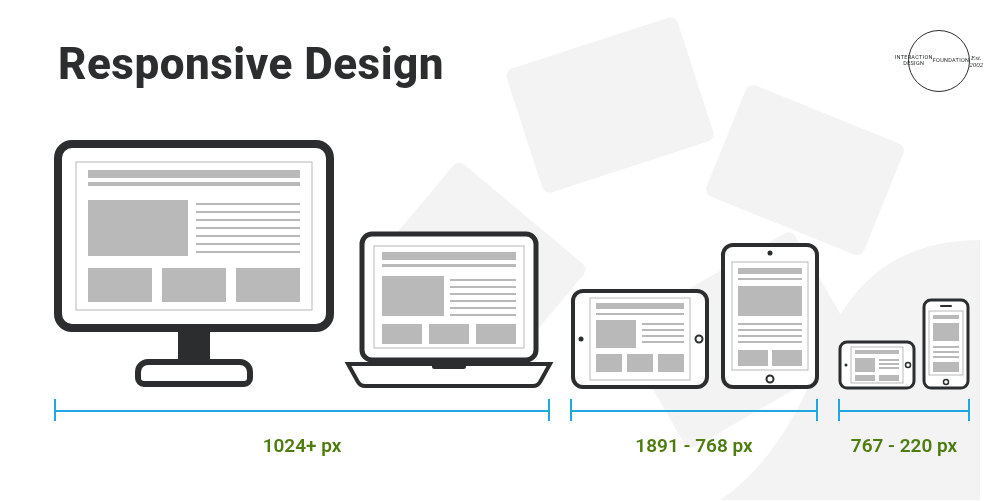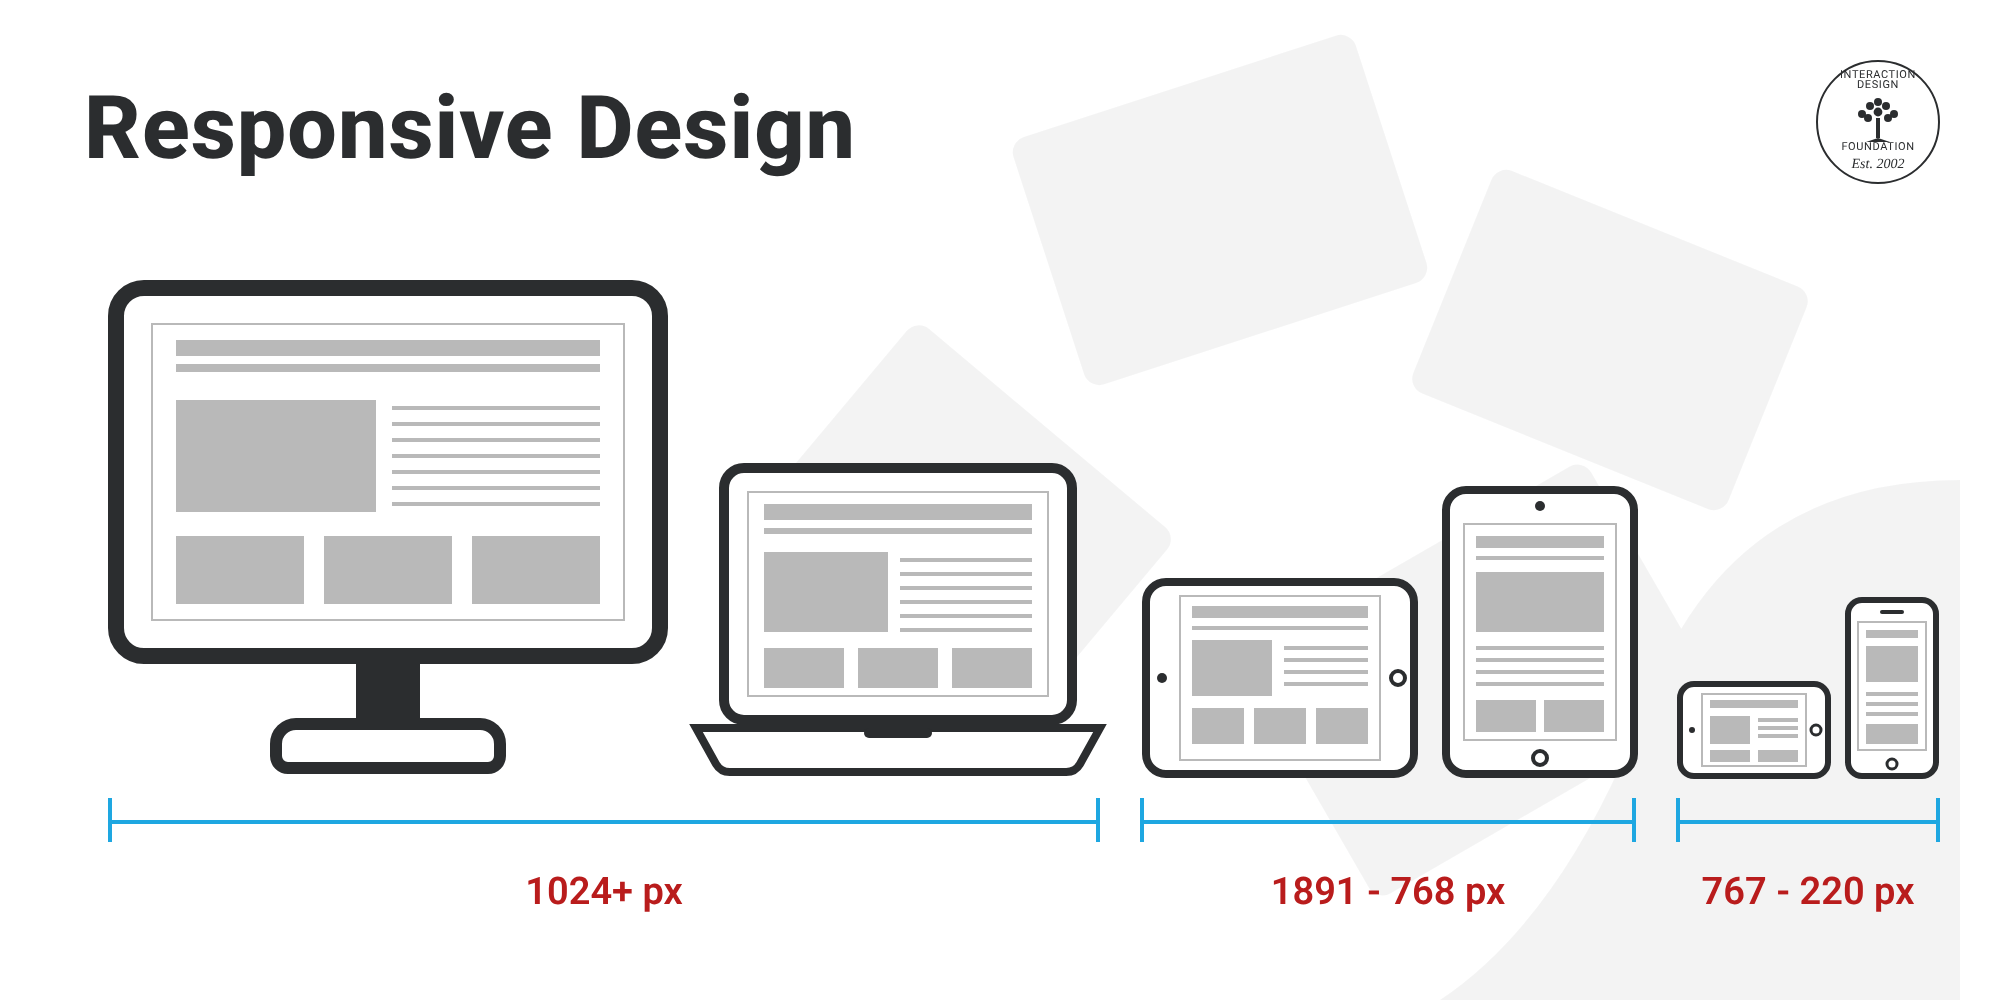--- a/index.html
+++ b/index.html
@@ -7,43 +7,43 @@
     width:1000px;height:501px;
     font-family:-apple-system,BlinkMacSystemFont,"Segoe UI",Roboto,Helvetica,Arial,sans-serif;
     background:#fff;
     position:relative;
     overflow:hidden;
     color:#2b2d2f;
   }
   
   .bg{position:absolute;inset:0;pointer-events:none;opacity:.05}
   .title{
-    position:absolute;left:42px;top:38px;
+    position:absolute;left:58px;top:38px;
     font-size:44px;font-weight:800;letter-spacing:.5px;
   }
   .logo{
     position:absolute;right:30px;top:30px;width:60px;height:60px;
     border:1.5px solid #2b2d2f;border-radius:50%;
-    display:flex;flex-direction:column;align-items:center;justify-content:center;
+    display:flex;flex-direction:row;align-items:center;justify-content:center;
     font-size:7px;text-align:center;line-height:1;
   }
   .logo .ring{font-size:5.5px;letter-spacing:.3px;margin-bottom:1px}
   .logo svg{margin:1px 0}
 
   .stage{position:absolute;left:54px;right:30px;top:130px;bottom:30px}
 
   .devices{position:relative;height:260px}
   .device{position:absolute;bottom:0}
 
   
   .brackets{position:absolute;left:0;right:0;top:270px;height:70px}
   .bracket{position:absolute;top:0}
   .bracket .bar{height:2px;background:#1ea7e1;position:absolute;left:0;right:0;top:10px}
   .bracket .tick{width:2px;height:22px;background:#1ea7e1;position:absolute;top:-1px}
-  .bracket .lab{position:absolute;top:34px;left:0;right:0;text-align:center;font-size:19px;font-weight:600;color:#b91c1c}
+  .bracket .lab{position:absolute;top:34px;left:0;right:0;text-align:center;font-size:19px;font-weight:600;color:#4d7c0f}
 
   
   .wf-bar{fill:#b9b9b9}
   .wf-line{stroke:#b9b9b9;stroke-width:2}
   .dev-stroke{stroke:#2b2d2f;fill:#fff}
 </style>
 </head>
 <body>
 
 <svg class="bg" viewBox="0 0 1000 501" preserveAspectRatio="none">

